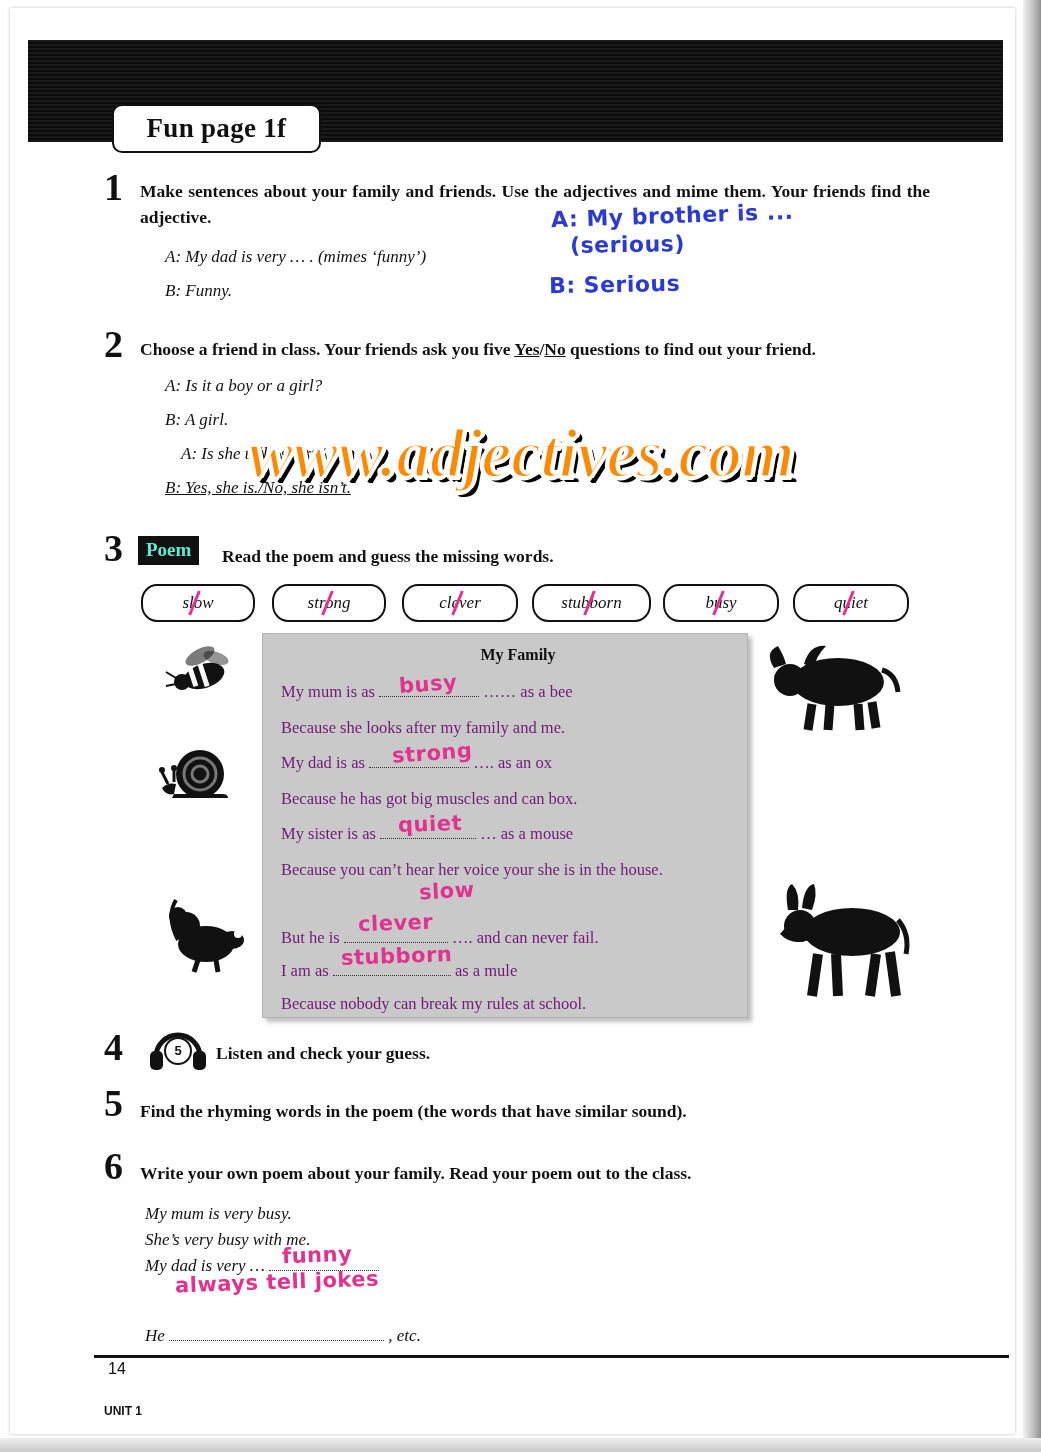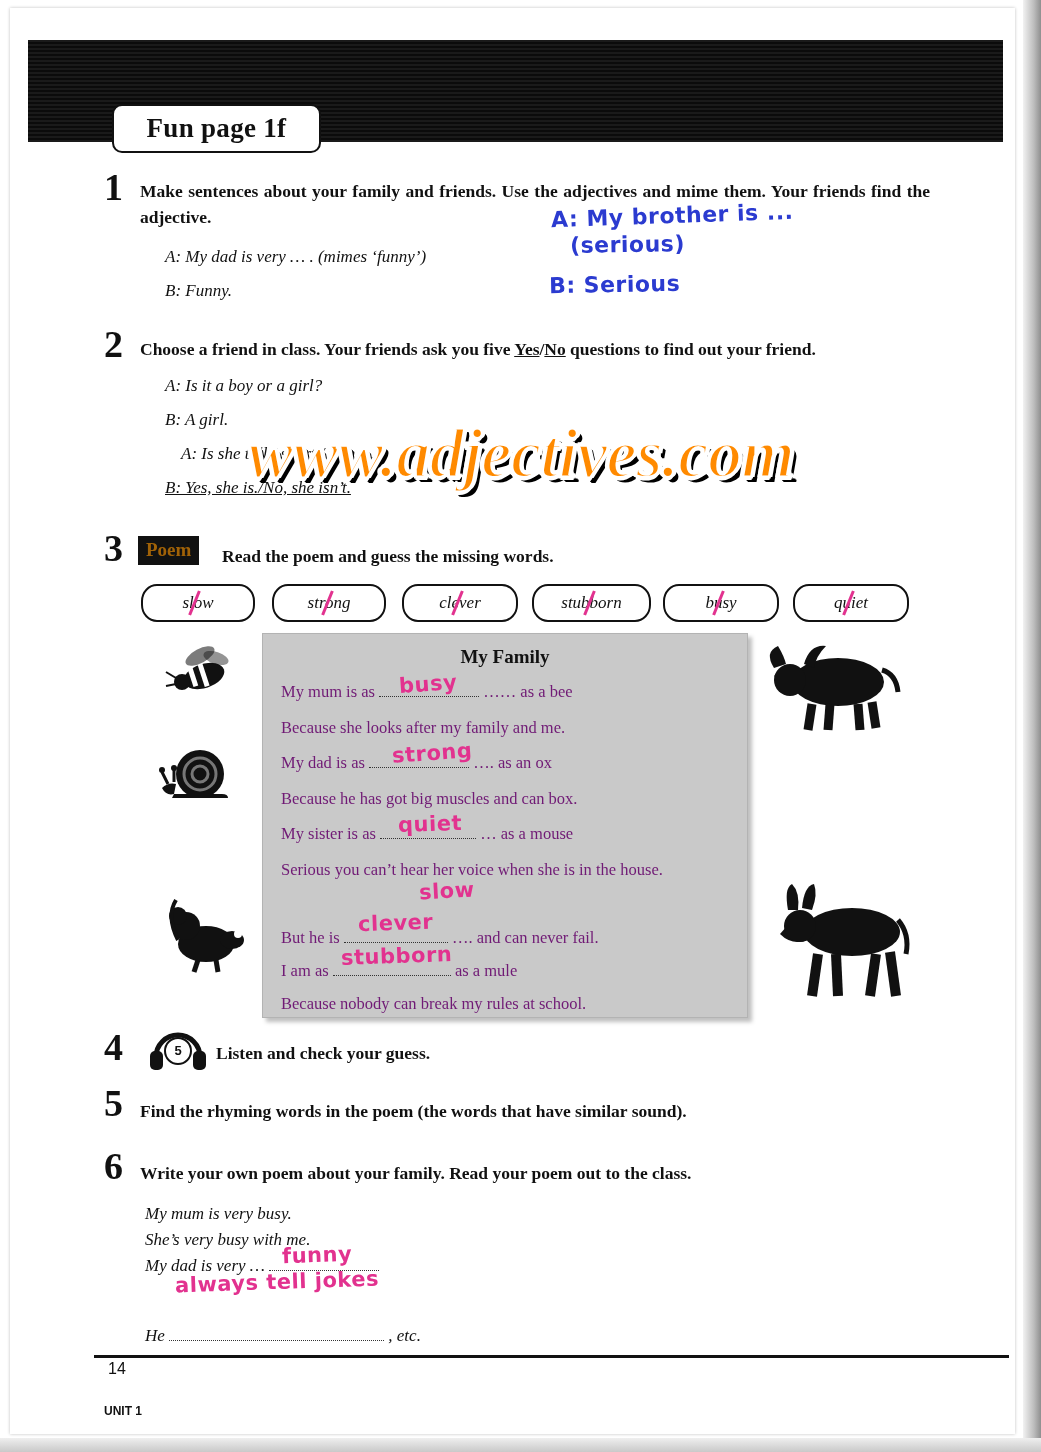--- a/index.html
+++ b/index.html
@@ -135,37 +135,38 @@
     border: 1px solid #b3b3b3;
     box-shadow: 4px 4px 4px rgba(0,0,0,.25);
   }
   .poem-title {
     position: absolute;
     left: 0; top: 12px;
     width: 484px;
     text-align: center;
     font-family: "Liberation Serif", serif;
     font-weight: bold;
-    font-size: 19px;
+    font-size: 16px;
+    padding-left: 13px;
   }
   .poem-line {
     position: absolute;
     left: 18px;
     font-family: "Liberation Serif", serif;
     font-size: 16.5px;
     color: #701a75;
     white-space: nowrap;
   }
 
   
   .poem-tag {
     position: absolute;
     left: 138px; top: 536px;
     background: #111;
-    color: #a16207;
+    color: #5eead4;
     font-family: "Liberation Serif", serif;
     font-weight: bold;
     font-size: 19px;
     padding: 3px 8px 4px 8px;
   }
 
   
   .watermark {
     position: absolute;
     left: 0; top: 415px;
@@ -373,21 +374,21 @@
       <span style="display:inline-block;width:100px;border-bottom:1px dotted #333;"></span>
       <span>…. as an ox</span>
     </div>
     <div class="poem-line" style="top:155px;">Because he has got big muscles and can box.</div>
 
     <div class="poem-line" style="top:190px;">
       <span>My sister is as</span>
       <span style="display:inline-block;width:96px;border-bottom:1px dotted #333;"></span>
       <span>… as a mouse</span>
     </div>
-    <div class="poem-line" style="top:226px;">Serious you can’t hear her voice when she is in the house.</div>
+    <div class="poem-line" style="top:226px;">Because you can’t hear her voice your she is in the house.</div>
 
     <div class="poem-line" style="top:294px;">
       <span>But he is</span>
       <span style="display:inline-block;width:104px;border-bottom:1px dotted #333;"></span>
       <span>…. and can never fail.</span>
     </div>
     <div class="poem-line" style="top:327px;">
       <span>I am as</span>
       <span style="display:inline-block;width:118px;border-bottom:1px dotted #333;"></span>
       <span>as a mule</span>

